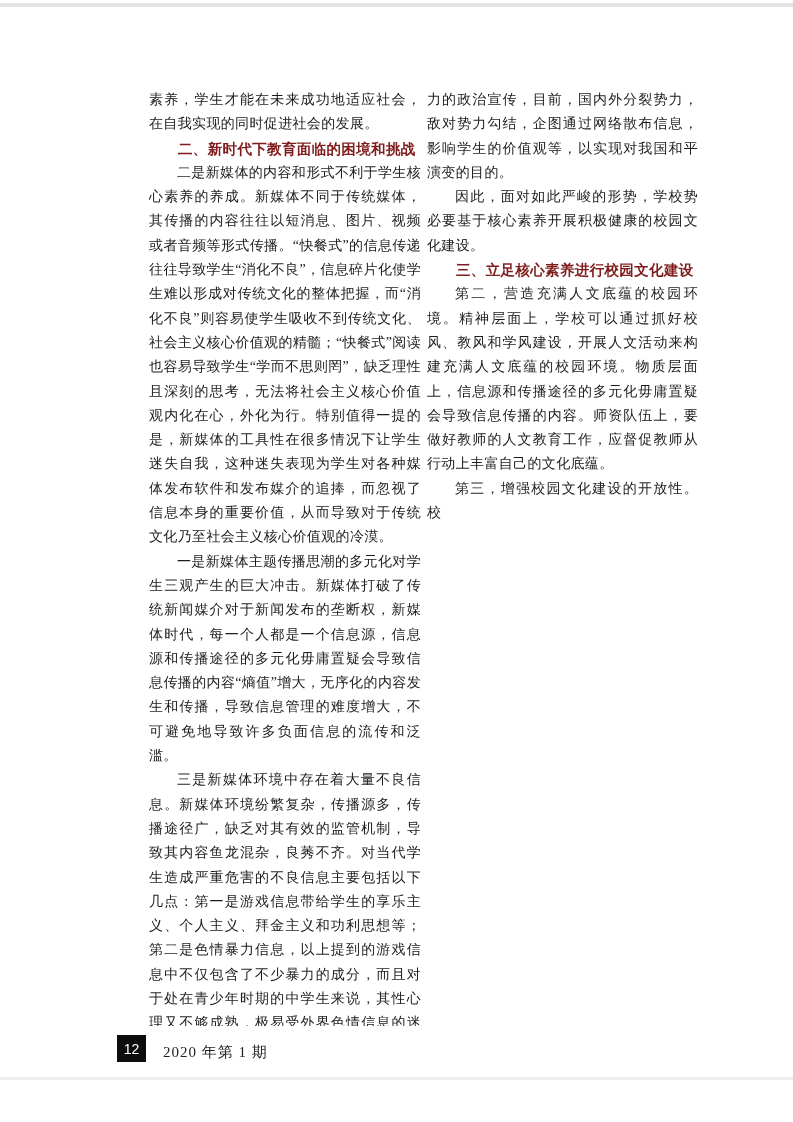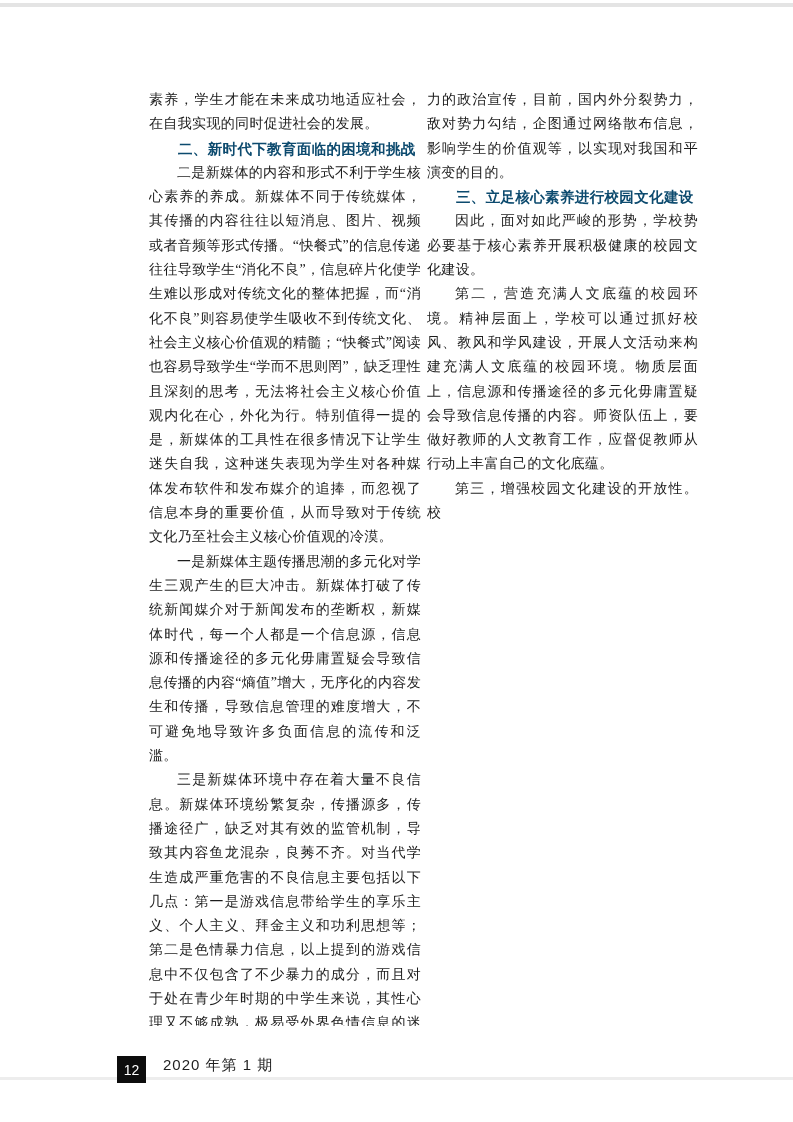--- a/index.html
+++ b/index.html
@@ -39,63 +39,63 @@
     text-align: justify;
     word-break: break-all;
   }
   .para { text-indent: 2em; }
   .body-start { text-indent: 0; }
   .heading {
     text-indent: 2em;
     font-weight: bold;
     font-family: "Liberation Sans", "DejaVu Sans", sans-serif;
     font-size: 14.5px;
-    color: #0c4a6e;
+    color: #7f1d1d;
   }
   
   .footer {
     position: absolute; left: 117px; top: 1035px;
-    display: flex; align-items: flex-start; margin-top: 21px;
+    display: flex; align-items: flex-end;
   }
   .page-badge {
     display: inline-flex;
     width: 29px; height: 27px;
     align-items: center; justify-content: center;
     background: #0d0d0d;
     color: #ffffff;
     font-family: "Liberation Sans", "DejaVu Sans", sans-serif;
     font-size: 14px;
   }
   .issue-label {
     margin-left: 17px;
     font-size: 15px;
     color: #1f1f1f;
     letter-spacing: 1px;
-    font-family: Liberation Sans, sans-serif;
+    font-family: Liberation Serif, serif;
   }
 </style>
 </head>
 <body>
 
 <div class="page">
   <div class="scan-edge-top"></div>
   <div class="scan-edge-bottom"></div>
 
   <main class="columns">
     <section class="col col-left" id="col-left">
         <p class="block body-start">素养，学生才能在未来成功地适应社会，在自我实现的同时促进社会的发展。</p>
         <p class="block heading">二、新时代下教育面临的困境和挑战</p>
         <p class="block para">二是新媒体的内容和形式不利于学生核心素养的养成。新媒体不同于传统媒体，其传播的内容往往以短消息、图片、视频或者音频等形式传播。“快餐式”的信息传递往往导致学生“消化不良”，信息碎片化使学生难以形成对传统文化的整体把握，而“消化不良”则容易使学生吸收不到传统文化、社会主义核心价值观的精髓；“快餐式”阅读也容易导致学生“学而不思则罔”，缺乏理性且深刻的思考，无法将社会主义核心价值观内化在心，外化为行。特别值得一提的是，新媒体的工具性在很多情况下让学生迷失自我，这种迷失表现为学生对各种媒体发布软件和发布媒介的追捧，而忽视了信息本身的重要价值，从而导致对于传统文化乃至社会主义核心价值观的冷漠。</p>
         <p class="block para">一是新媒体主题传播思潮的多元化对学生三观产生的巨大冲击。新媒体打破了传统新闻媒介对于新闻发布的垄断权，新媒体时代，每一个人都是一个信息源，信息源和传播途径的多元化毋庸置疑会导致信息传播的内容“熵值”增大，无序化的内容发生和传播，导致信息管理的难度增大，不可避免地导致许多负面信息的流传和泛滥。</p>
         <p class="block para">三是新媒体环境中存在着大量不良信息。新媒体环境纷繁复杂，传播源多，传播途径广，缺乏对其有效的监管机制，导致其内容鱼龙混杂，良莠不齐。对当代学生造成严重危害的不良信息主要包括以下几点：第一是游戏信息带给学生的享乐主义、个人主义、拜金主义和功利思想等；第二是色情暴力信息，以上提到的游戏信息中不仅包含了不少暴力的成分，而且对于处在青少年时期的中学生来说，其性心理又不够成熟，极易受外界色情信息的迷惑；第三是西方敌对势</p>
       </section>
     <section class="col col-right" id="col-right">
         <p class="block body-start">力的政治宣传，目前，国内外分裂势力，敌对势力勾结，企图通过网络散布信息，影响学生的价值观等，以实现对我国和平演变的目的。</p>
+        <p class="block para">因此，面对如此严峻的形势，学校势必要基于核心素养开展积极健康的校园文化建设。</p>
         <p class="block heading">三、立足核心素养进行校园文化建设</p>
-        <p class="block para">因此，面对如此严峻的形势，学校势必要基于核心素养开展积极健康的校园文化建设。</p>
         <p class="block para">第二，营造充满人文底蕴的校园环境。精神层面上，学校可以通过抓好校风、教风和学风建设，开展人文活动来构建充满人文底蕴的校园环境。物质层面上，信息源和传播途径的多元化毋庸置疑会导致信息传播的内容。师资队伍上，要做好教师的人文教育工作，应督促教师从行动上丰富自己的文化底蕴。</p>
         <p class="block para">第三，增强校园文化建设的开放性。校</p>
       </section>
   </main>
 
   <footer class="footer">
     <span class="page-badge">12</span>
     <span class="issue-label">2020 年第 1 期</span>
   </footer>
 </div>

